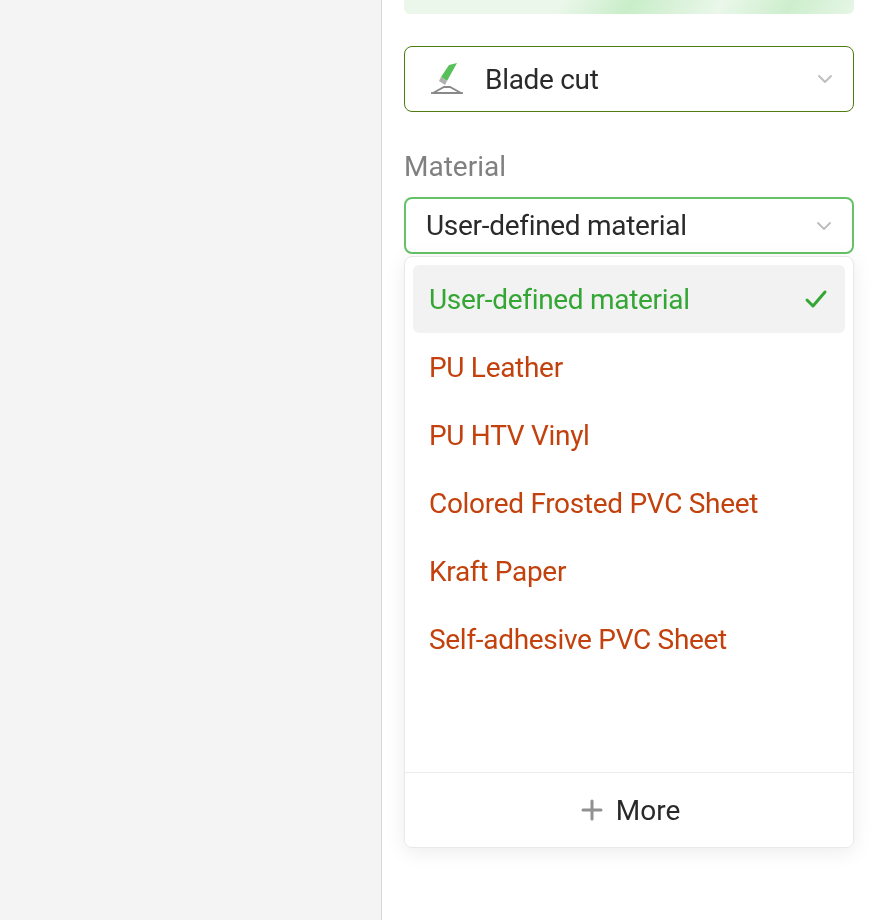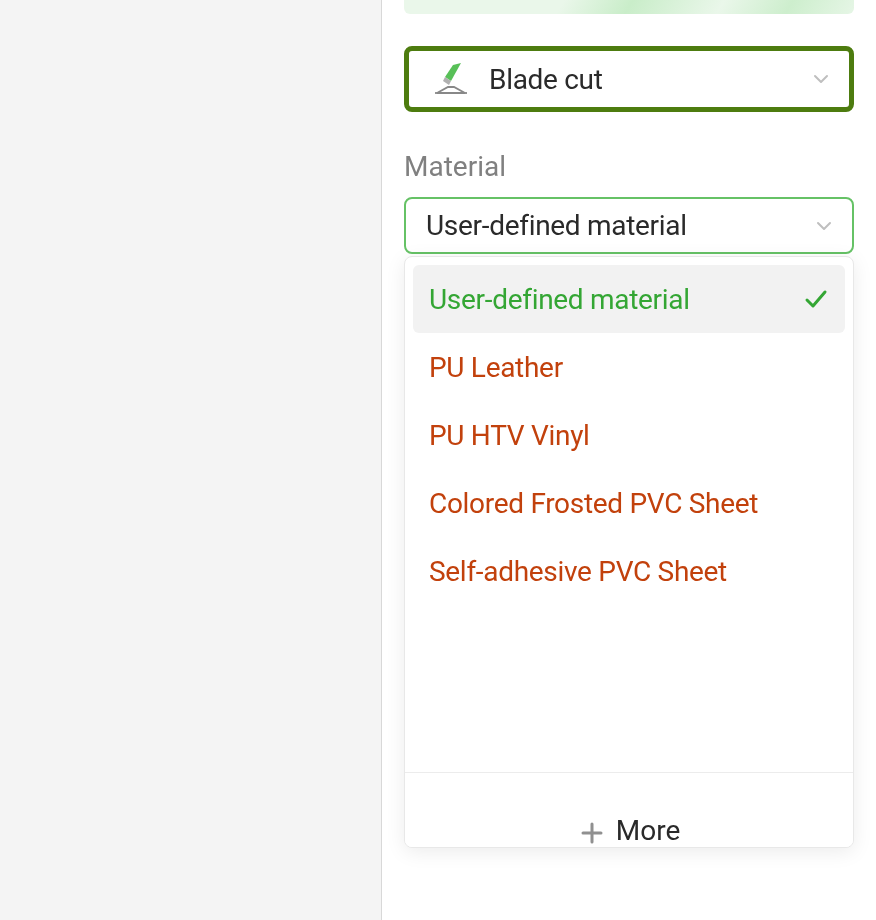--- a/index.html
+++ b/index.html
@@ -29,21 +29,21 @@
     .top-banner {
       width: 100%;
       height: 14px;
       background: linear-gradient(120deg, #eaf7ea 35%, #c9edc9 50%, #eaf7ea 70%, #cdeecd 85%, #e6f6e6 100%);
       border-radius: 0 0 6px 6px;
       margin-bottom: 32px;
     }
     .blade-select {
       width: 100%;
       height: 66px;
-      border: 5px solid #4d7c0f;
+      border: 1px solid #4d7c0f;
       border-radius: 8px;
       display: flex;
       align-items: center;
       padding: 0 18px 0 22px;
       cursor: pointer;
       background: #fff;
     }
     .blade-icon-wrap {
       width: 40px;
       height: 40px;
@@ -147,21 +147,21 @@
       margin-left: 10px;
     }
     .dropdown-item-check svg {
       width: 100%;
       height: 100%;
     }
     .dropdown-more {
       height: 75px;
       border-top: 1px solid #ececec;
       display: flex;
-      align-items: flex-end;
+      align-items: center;
       justify-content: center;
       gap: 10px;
       cursor: pointer;
       background: #fff;
     }
     .plus-icon {
       width: 28px;
       height: 28px;
     }
     .plus-icon svg {
@@ -230,20 +230,23 @@
       <div class="dropdown-item">
         <span class="dropdown-item-label">PU HTV Vinyl</span>
       </div>
 
 
       <div class="dropdown-item">
         <span class="dropdown-item-label">Colored Frosted PVC Sheet</span>
       </div>
 
 
+      <div class="dropdown-item">
+        <span class="dropdown-item-label">Kraft Paper</span>
+      </div>
 
       <div class="dropdown-item">
         <span class="dropdown-item-label">Self-adhesive PVC Sheet</span>
       </div>
 
     </div>
 
     <div class="dropdown-more">
       <span class="plus-icon">
         <svg viewBox="0 0 28 28" fill="none">

